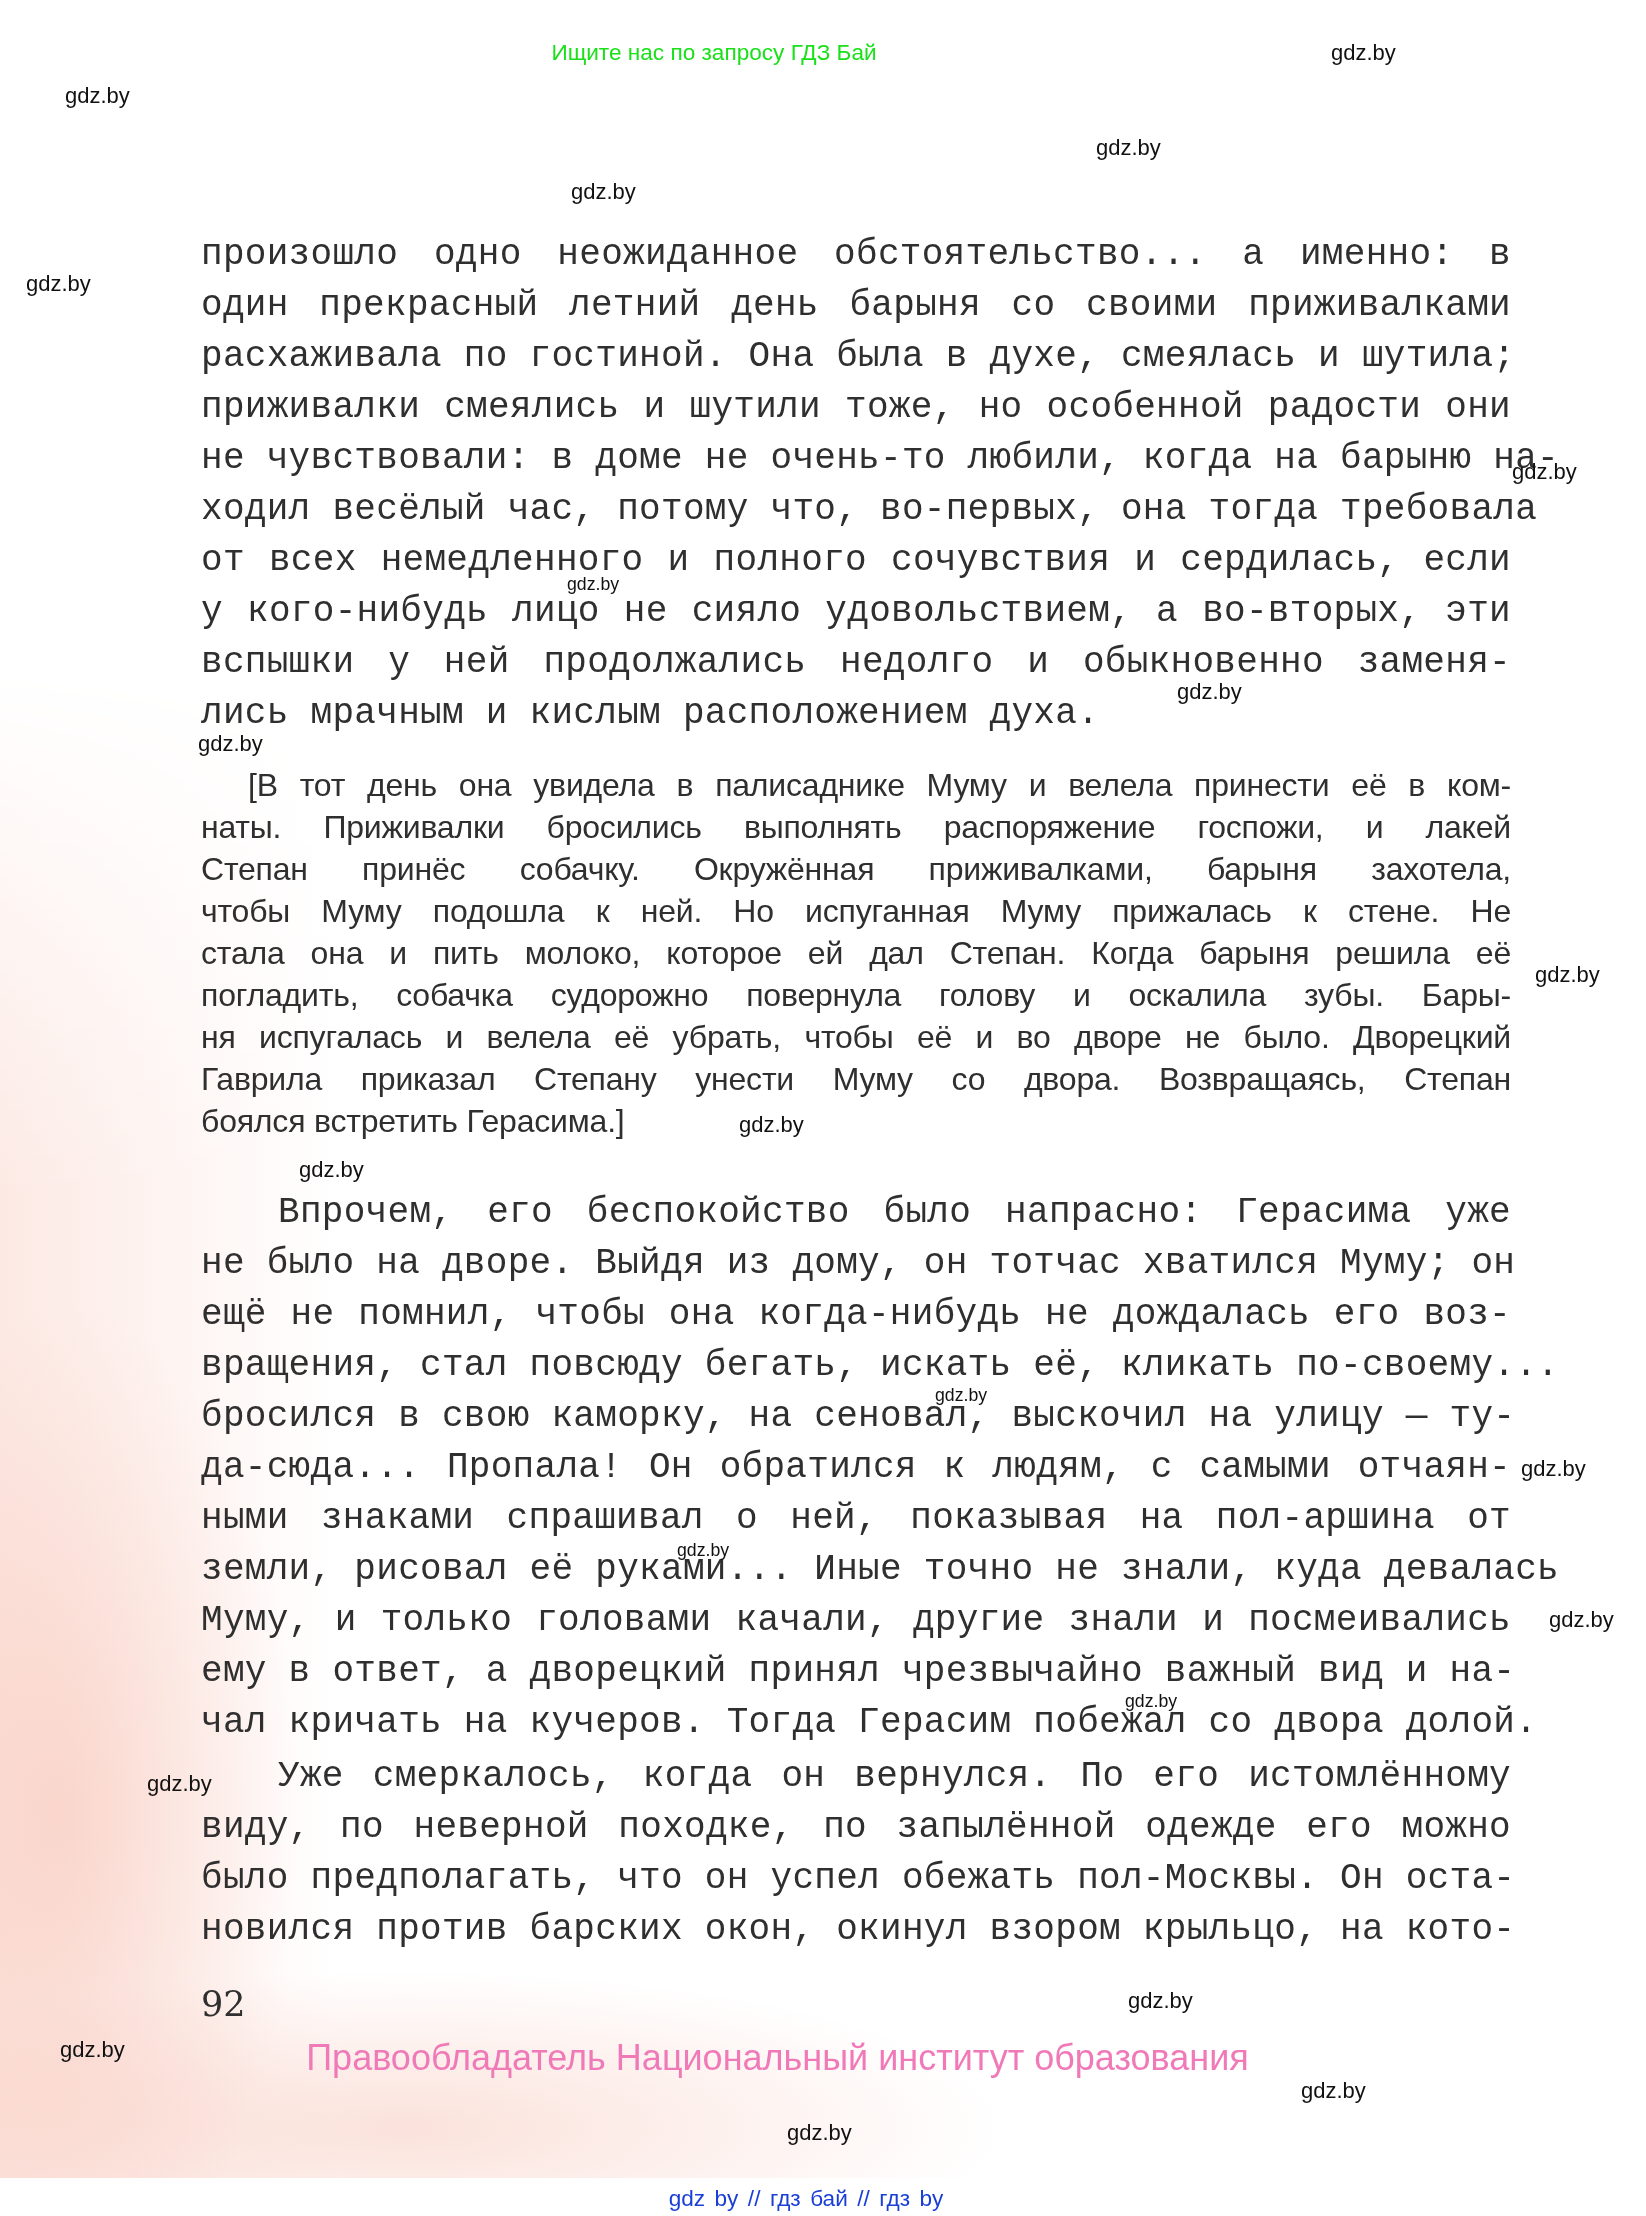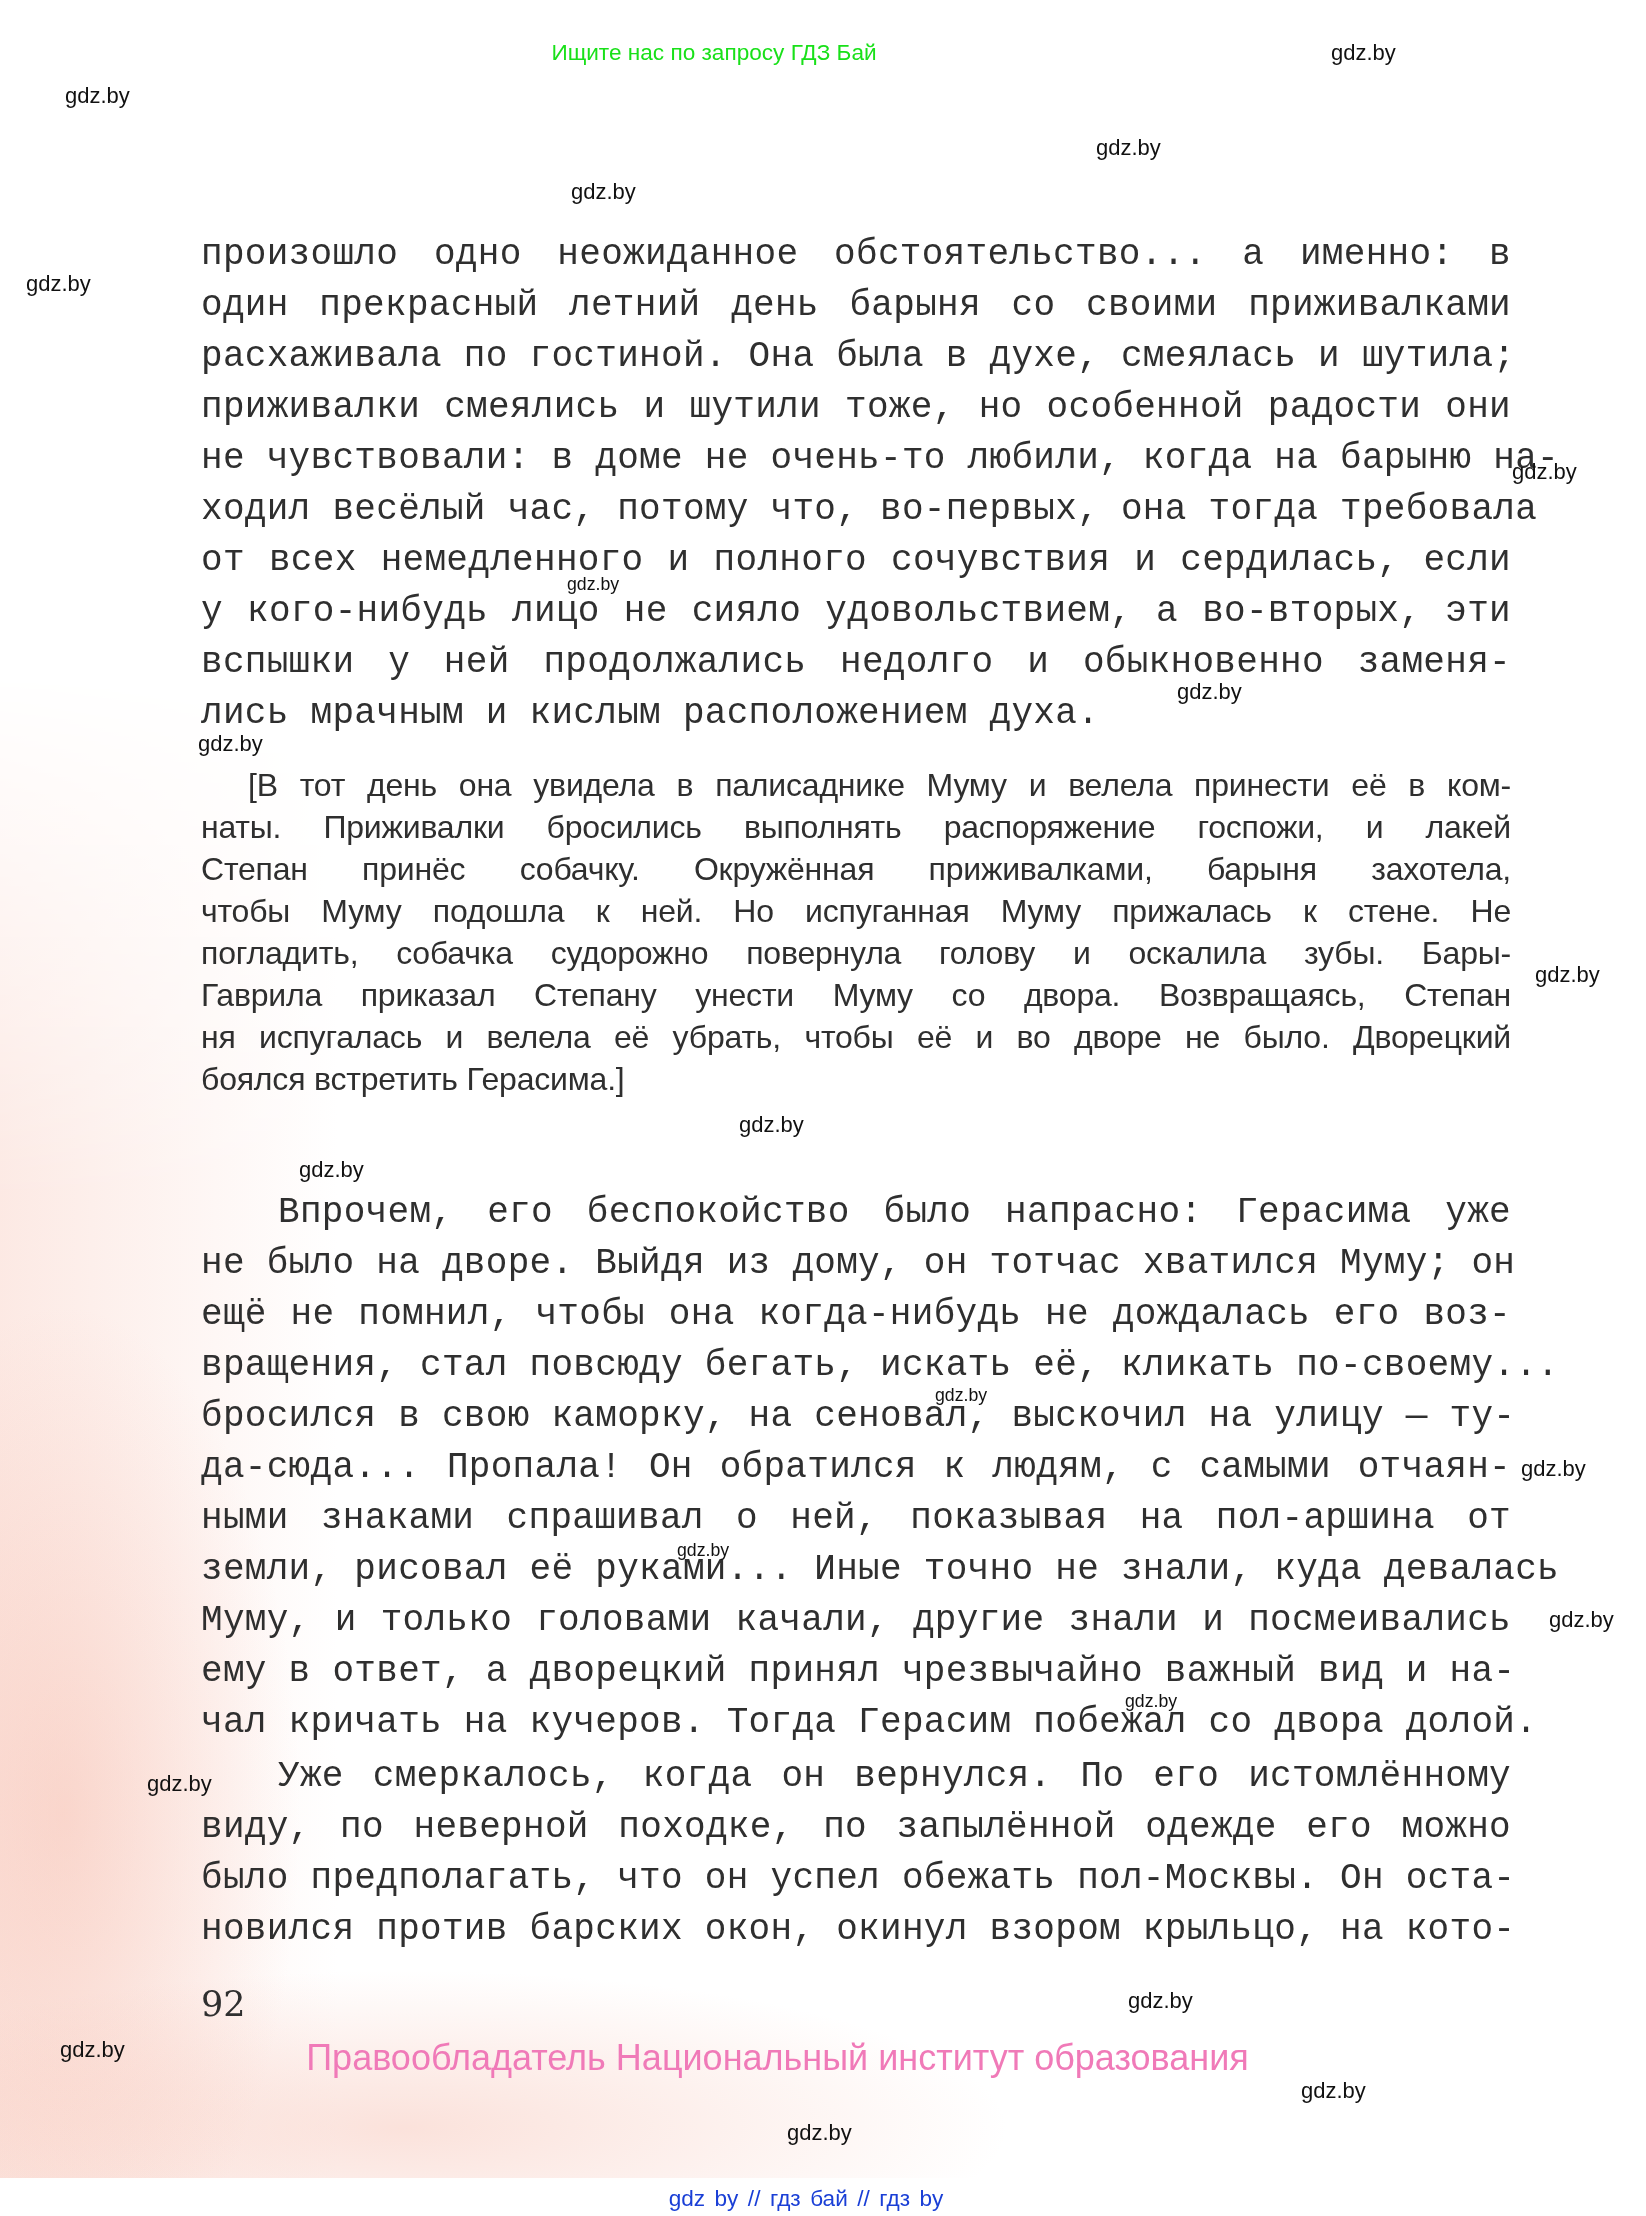--- a/index.html
+++ b/index.html
@@ -79,23 +79,24 @@
       <span class="line last">лись мрачным и кислым расположением духа.</span>
     </p>
 </div>
 
 <div class="text-body small-wrap" style="top:764px;">
   <p class="small" id="p1">
       <span class="line indent">[В тот день она увидела в палисаднике Муму и велела принести её в ком-</span>
       <span class="line">наты. Приживалки бросились выполнять распоряжение госпожи, и лакей</span>
       <span class="line">Степан принёс собачку. Окружённая приживалками, барыня захотела,</span>
       <span class="line">чтобы Муму подошла к ней. Но испуганная Муму прижалась к стене. Не</span>
+      <span class="line">стала она и пить молоко, которое ей дал Степан. Когда барыня решила её</span>
       <span class="line">погладить, собачка судорожно повернула голову и оскалила зубы. Бары-</span>
+      <span class="line">ня испугалась и велела её убрать, чтобы её и во дворе не было. Дворецкий</span>
       <span class="line">Гаврила приказал Степану унести Муму со двора. Возвращаясь, Степан</span>
-      <span class="line">ня испугалась и велела её убрать, чтобы её и во дворе не было. Дворецкий</span>
       <span class="line last">боялся встретить Герасима.]</span>
     </p>
 </div>
 
 <div class="text-body" style="top:1187px;">
   <p class="main" id="p2">
       <span class="line indent">Впрочем, его беспокойство было напрасно: Герасима уже</span>
       <span class="line">не было на дворе. Выйдя из дому, он тотчас хватился Муму; он</span>
       <span class="line">ещё не помнил, чтобы она когда-нибудь не дождалась его воз-</span>
       <span class="line">вращения, стал повсюду бегать, искать её, кликать по-своему...</span>

